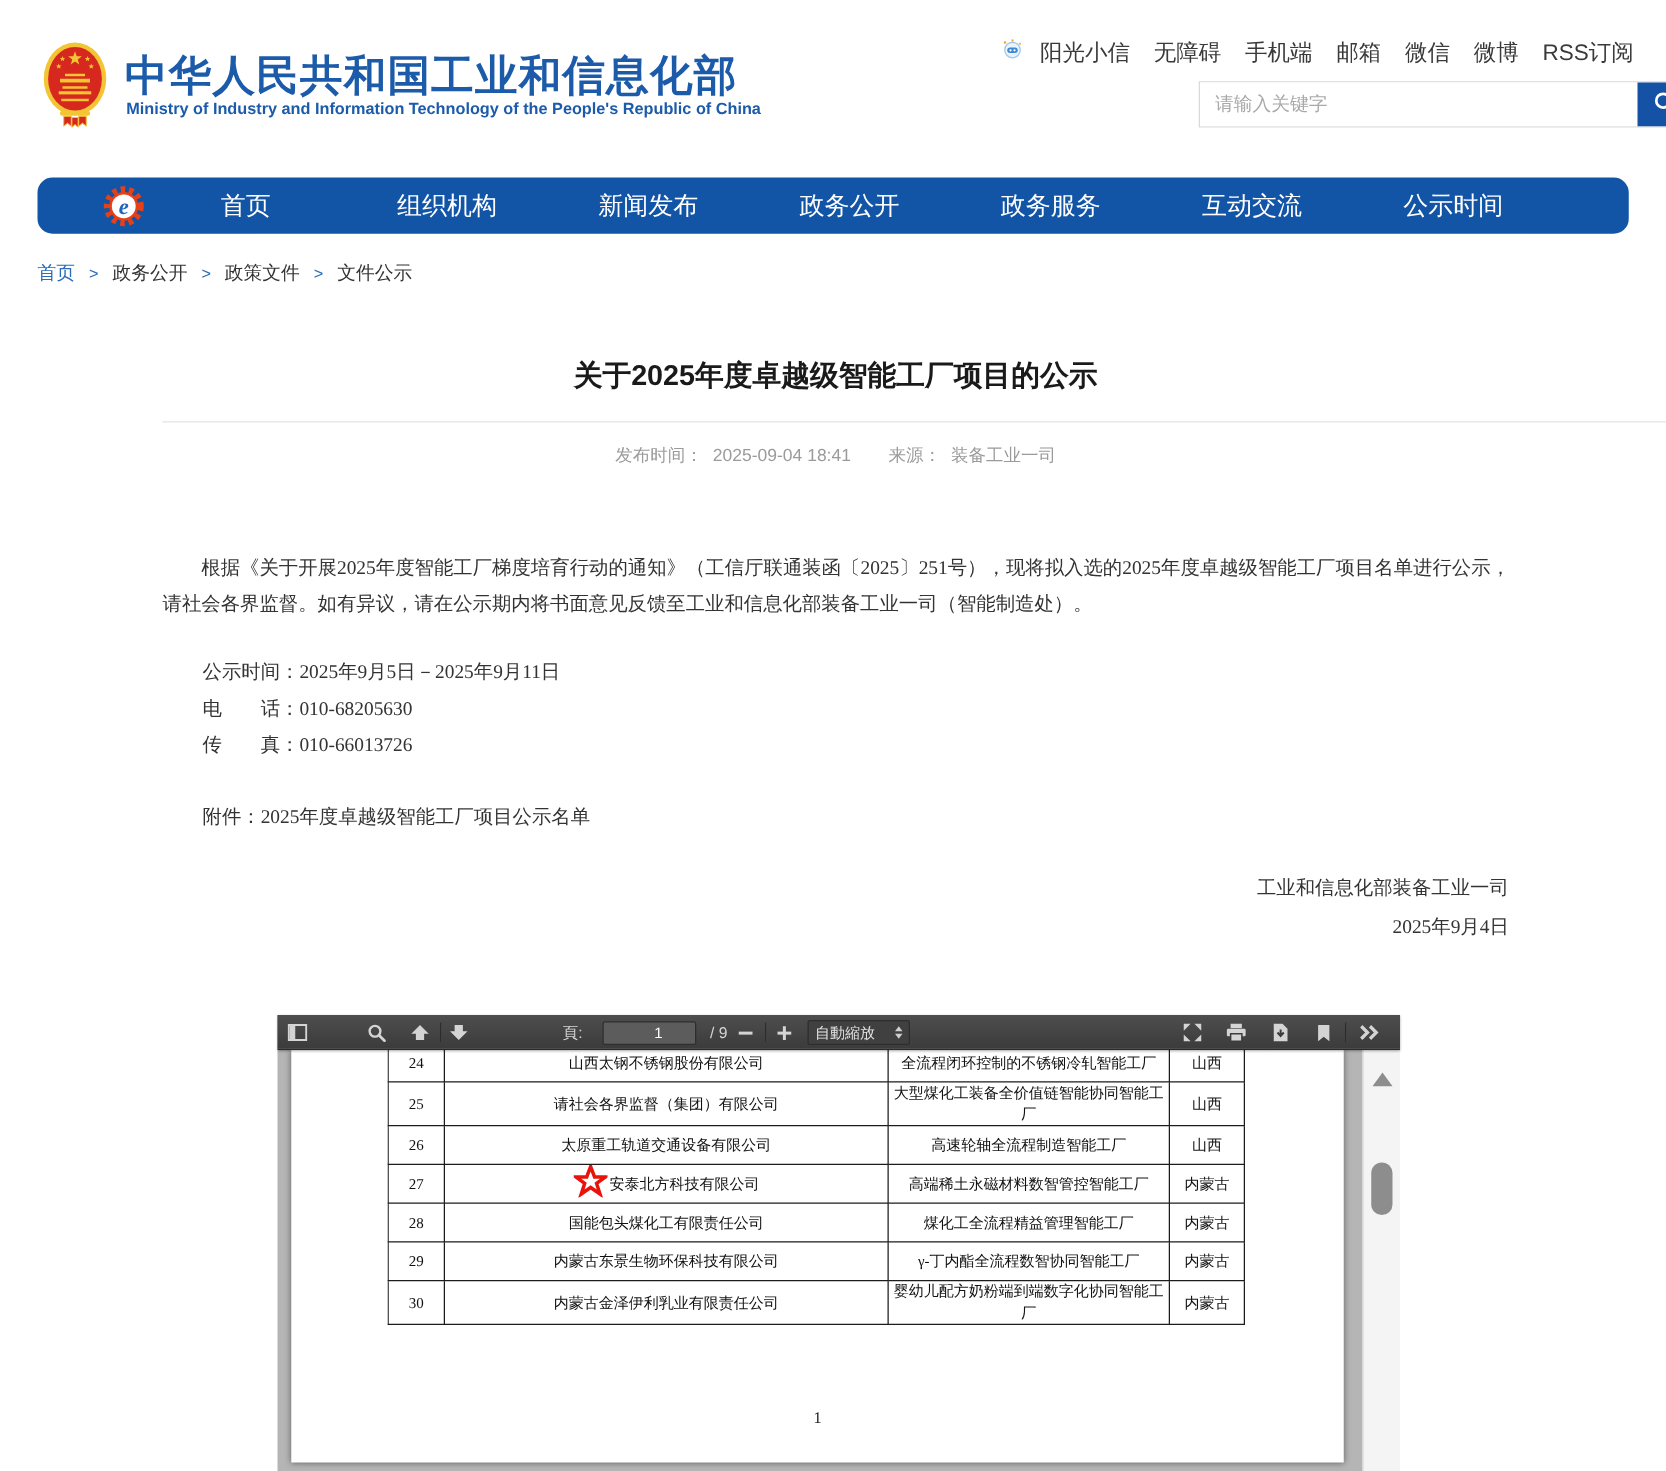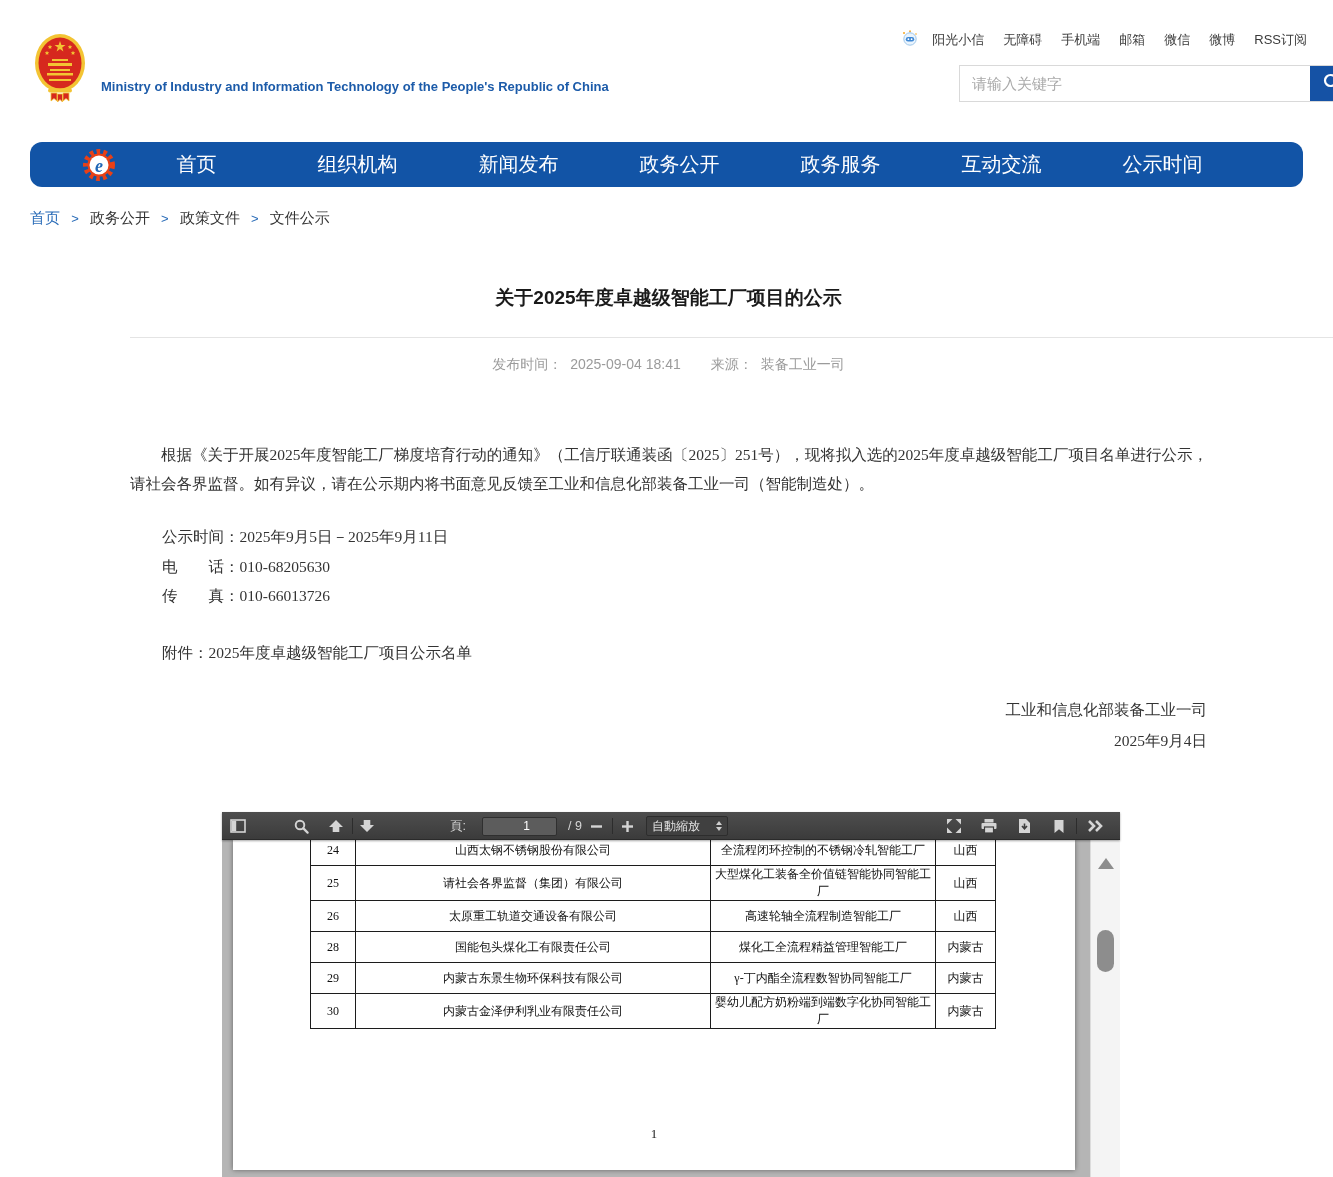--- a/index.html
+++ b/index.html
@@ -7,21 +7,21 @@
   body { font-family:"Liberation Sans","DejaVu Sans",sans-serif; }
   #page { position:relative; width:1333px; height:1177px; background:#fff; overflow:hidden; }
 
   
   .emblem { position:absolute; left:34px; top:32px; }
   .site-title { position:absolute; left:100px; top:38px; font-size:34px; font-weight:bold;
     color:#1c5ba9; letter-spacing:1px; white-space:nowrap; }
   .site-subtitle { position:absolute; left:101px; top:79px; font-size:13px; font-weight:bold;
     color:#1c5ba9; white-space:nowrap; }
   .quick-links { position:absolute; top:30px; right:26px; display:flex; align-items:center;
-    gap:19px; font-size:13px; color:#3a3a3a; }
+    gap:19px; font-size:18px; color:#3a3a3a; }
   .quick-links .ql { cursor:pointer; white-space:nowrap; }
   .robot-ic { display:inline-block; margin-right:-6px; }
   .search-bar { position:absolute; left:911px; top:65px; width:396px; height:37px;
     border:1px solid #d9d9d9; display:flex;margin-left:48px; }
   .search-bar input { flex:1; border:0; outline:none; padding:0 12px; font-size:15px; color:#333;
     font-family:inherit; }
   .search-bar input::placeholder { color:#a9a9a9; }
   .search-btn { width:44px; height:100%; background:#1552a5; border:0; cursor:pointer;
     display:flex; align-items:center; justify-content:center; }
 
@@ -33,21 +33,21 @@
   .nav-item { flex:1; text-align:center; color:#fff; font-size:20px; cursor:pointer; white-space:nowrap; }
 
   
   .breadcrumb { position:absolute; left:30px; top:209px; font-size:15px; color:#333; }
   .breadcrumb .crumb { cursor:pointer; }
   .breadcrumb .crumb.first { color:#2a6cb8; }
   .breadcrumb .sep { color:#2a6cb8; margin:0 7px; font-size:13px; }
 
   
   .art-title { position:absolute; left:130px; top:285px; width:1077px; text-align:center;
-    font-size:19px; font-weight:bold; color:#1a1a1a; }
+    font-size:23px; font-weight:bold; color:#1a1a1a; }
   .art-divider { position:absolute; left:130px; top:337px; width:1203px; border-top:1px solid #e4e4e4; }
   .art-meta { position:absolute; left:130px; top:356px; width:1077px; text-align:center;
     font-size:14px; color:#9b9b9b; }
   .art-meta span { margin:0 4px; }
   .art-meta .gap { margin-left:26px; }
   .art-body { font-family:"Liberation Serif","DejaVu Serif",serif; color:#333; font-size:15.5px; }
   .art-para { position:absolute; left:130px; top:440px; width:1078px; line-height:29px;
     text-indent:2em; text-align:justify; }
   .art-line { position:absolute; left:162px; white-space:pre; }
   .l-period { top:527px; } .l-phone { top:557px; } .l-fax { top:586px; } .l-attach { top:643px; }
@@ -113,20 +113,21 @@
       <rect x="14" y="31" width="24" height="3" fill="#f3c433"></rect>
       <rect x="16" y="37" width="20" height="2" fill="#f3c433"></rect>
       <rect x="13" y="41" width="26" height="2.5" fill="#f3c433"></rect>
       <rect x="15" y="47" width="22" height="2" fill="#f3c433"></rect>
       <rect x="14" y="56.5" width="24" height="4" rx="2" fill="#f3c433"></rect>
       <path d="M17 61 h6 v8 l-3 -2.5 l-3 2.5 z" fill="#d6281e" stroke="#f3c433" stroke-width="0.8"></path>
       <path d="M23.5 62 h5 v8 l-2.5 -2.5 l-2.5 2.5 z" fill="#d6281e" stroke="#f3c433" stroke-width="0.8"></path>
       <path d="M29 61 h6 v8 l-3 -2.5 l-3 2.5 z" fill="#d6281e" stroke="#f3c433" stroke-width="0.8"></path>
     </svg>
   </div>
+  <div class="site-title">中华人民共和国工业和信息化部</div>
   <div class="site-subtitle">Ministry of Industry and Information Technology of the People's Republic of China</div>
 
   <div class="quick-links">
     <span class="robot-ic">
       <svg width="18" height="17" viewBox="0 0 18 17">
         <circle cx="3" cy="3" r="1" fill="#f6a623"></circle>
           <circle cx="15" cy="4" r="0.8" fill="#f6a623"></circle>
         <circle cx="9" cy="9" r="6.2" fill="#eaf4fd" stroke="#9fc7ea" stroke-width="1"></circle>
         <rect x="4.8" y="7" width="8.4" height="4.4" rx="2.2" fill="#3f88d4"></rect>
         <circle cx="7.4" cy="9.2" r="0.9" fill="#fff"></circle>
@@ -305,20 +306,31 @@
                   <td class="col-pr">大型煤化工装备全价值链智能协同智能工厂</td>
                   <td class="col-prov">山西</td>
                 </tr>
                 <tr>
                   <td class="col-no">26</td>
                   <td class="col-co">太原重工轨道交通设备有限公司</td>
                   <td class="col-pr">高速轮轴全流程制造智能工厂</td>
                   <td class="col-prov">山西</td>
                 </tr>
                 <tr>
+                  <td class="col-no">27</td>
+                  <td class="col-co"><span class="star-wrap">
+                      <span><svg width="27" height="26" viewBox="0 0 24 24">
+                          <path d="M12 1.2 L14.9 8.8 L22.9 8.8 L16.4 13.6 L18.9 21.4 L12 16.6 L5.1 21.4 L7.6 13.6 L1.1 8.8 L9.1 8.8 Z" fill="#fff" stroke="#e8140c" stroke-width="2.6"></path>
+                        </svg></span>
+                      <span>安泰北方科技有限公司</span>
+                    </span></td>
+                  <td class="col-pr">高端稀土永磁材料数智管控智能工厂</td>
+                  <td class="col-prov">内蒙古</td>
+                </tr>
+                <tr>
                   <td class="col-no">28</td>
                   <td class="col-co">国能包头煤化工有限责任公司</td>
                   <td class="col-pr">煤化工全流程精益管理智能工厂</td>
                   <td class="col-prov">内蒙古</td>
                 </tr>
                 <tr>
                   <td class="col-no">29</td>
                   <td class="col-co">内蒙古东景生物环保科技有限公司</td>
                   <td class="col-pr">γ-丁内酯全流程数智协同智能工厂</td>
                   <td class="col-prov">内蒙古</td>

